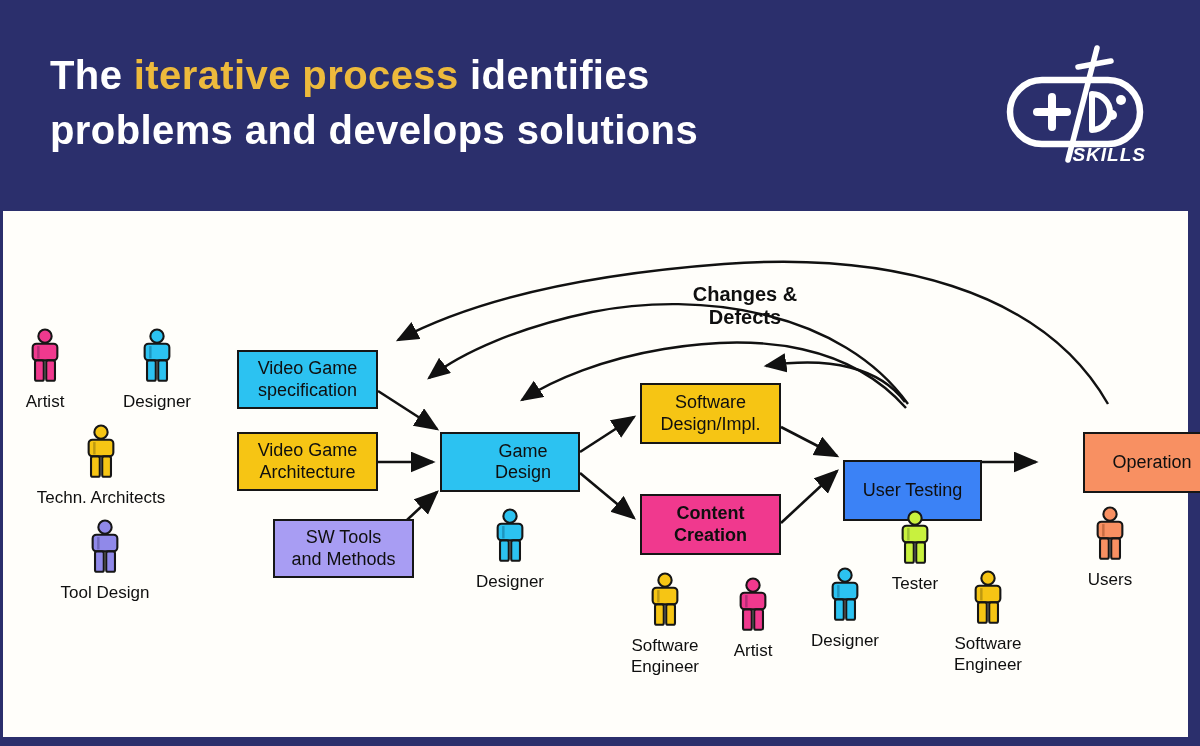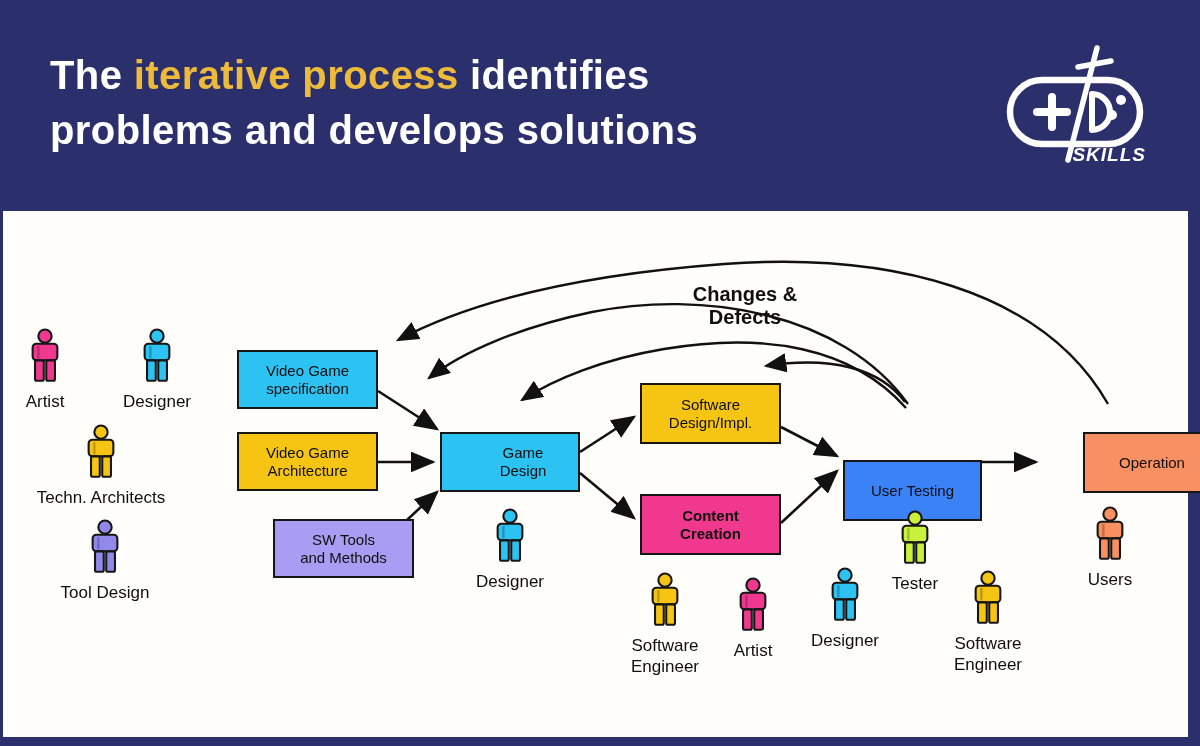--- a/index.html
+++ b/index.html
@@ -14,21 +14,21 @@
     font-size:40px;font-weight:700;line-height:55px;letter-spacing:.4px;color:#ffffff;
   }
   .title .hl{color:#edba3c}
   .logo{position:absolute;left:1000px;top:36px;width:150px;height:140px}
   .canvas{position:absolute;left:3px;top:211px;width:1185px;height:526px;background:#fffefa}
   #diagram{position:absolute;left:0;top:0;width:1200px;height:699px}
   #arrows{position:absolute;left:0;top:0;pointer-events:none}
   .node{
     position:absolute;box-sizing:border-box;border:2.5px solid #161616;
     display:flex;align-items:center;justify-content:center;text-align:center;
-    font-size:15px;line-height:1.18;color:#0f0f0f;white-space:pre-line;
+    font-size:18px;line-height:1.18;color:#0f0f0f;white-space:pre-line;
   }
   .person{position:absolute}
   .plabel{
     position:absolute;width:170px;text-align:center;
     font-size:17px;line-height:1.22;color:#0f0f0f;white-space:pre-line;
   }
   .feedback{
     position:absolute;left:645px;top:283px;width:200px;text-align:center;
     font-size:20px;font-weight:700;line-height:23px;color:#0f0f0f;white-space:pre-line;
   }

